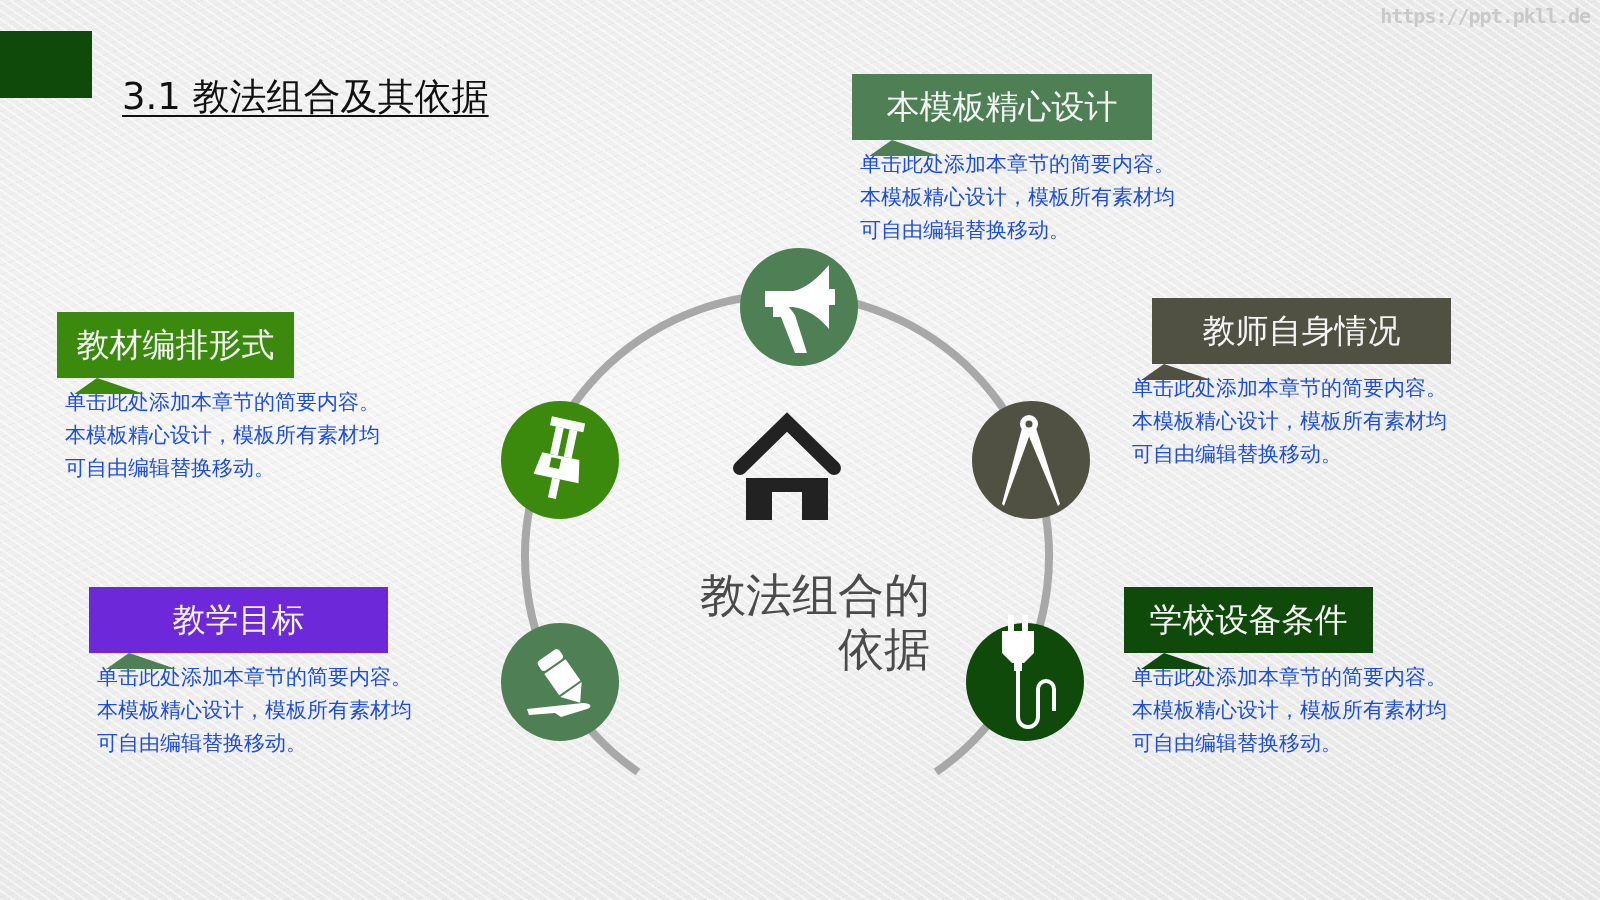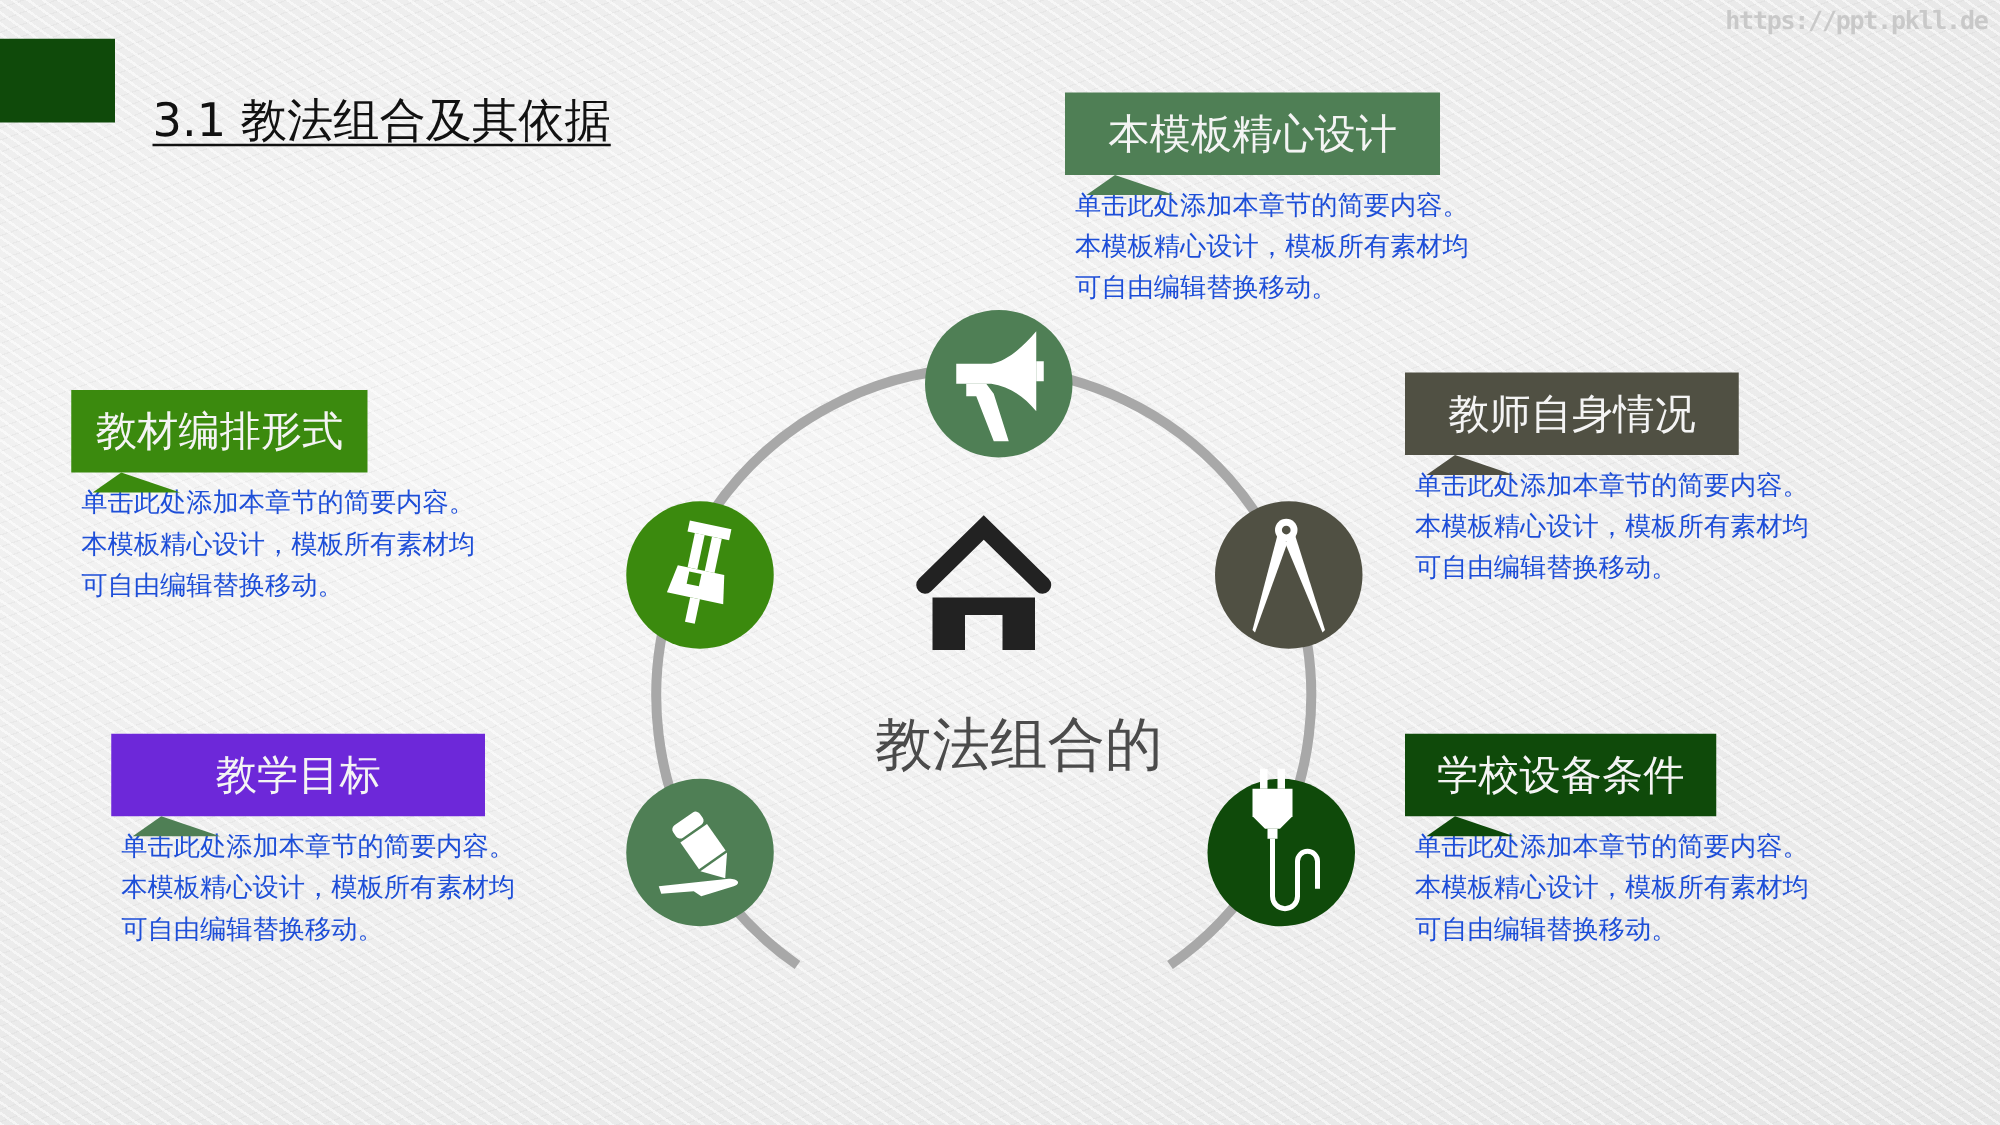--- a/index.html
+++ b/index.html
@@ -42,20 +42,21 @@
 
   <path d="M 638 772 A 262 262 0 1 1 936 772" fill="none" stroke="#a8a8a8" stroke-width="8" stroke-linecap="butt"></path>
 </svg>
 
 <svg class="abs home" width="110" height="115" viewBox="0 0 110 115">
   <polyline points="8,58 55,12 102,58" fill="none" stroke="#222" stroke-width="14" stroke-linecap="round" stroke-linejoin="miter"></polyline>
   <path d="M14 68 H96 V110 H70 V82 H40 V110 H14 Z" fill="#222"></path>
 </svg>
 <div class="abs center-title">
   <div>教法组合的</div>
+  <div>依据</div>
 </div>
 
 <div class="node" style="left:740px;top:248px;background:#4f7f55;">
   <svg width="80" height="96" viewBox="0 0 80 96">
     <path d="M6 32 H34 C46 30 58 20 70 6 V70 C60 58 48 50 34 48 H6 Z" fill="#fff"></path>
     <rect x="70" y="30" width="6" height="16" fill="#fff"></rect>
     <path d="M14 48 H30 L36 56 L48 94 H36 L22 58 H14 Z" fill="#fff"></path>
   </svg>
 </div>
 
@@ -116,21 +117,21 @@
   <div class="label" style="width:237px;background:#3b8a0e;">教材编排形式</div>
   <div class="tail" style="border-left:70px solid #3b8a0e;transform:skewX(-55deg);transform-origin:top left;left:40px;border-top:16px solid transparent;"></div>
   <div class="body" style="margin-left:8px;">
     <div>单击此处添加本章节的简要内容。</div>
     <div>本模板精心设计，模板所有素材均</div>
     <div>可自由编辑替换移动。</div>
   </div>
 </div>
 
 <div class="card" style="left:1124px;top:298px;">
-  <div class="label" style="width:267px;background:#505043;">教师自身情况</div>
+  <div class="label" style="width:299px;background:#505043;margin-left:28px;">教师自身情况</div>
   <div class="tail" style="border-left:70px solid #505043;transform:skewX(-55deg);transform-origin:top left;left:40px;border-top:16px solid transparent;"></div>
   <div class="body" style="margin-left:8px;">
     <div>单击此处添加本章节的简要内容。</div>
     <div>本模板精心设计，模板所有素材均</div>
     <div>可自由编辑替换移动。</div>
   </div>
 </div>
 
 <div class="card" style="left:89px;top:587px;">
   <div class="label" style="width:299px;background:#6d28d9;">教学目标</div>

